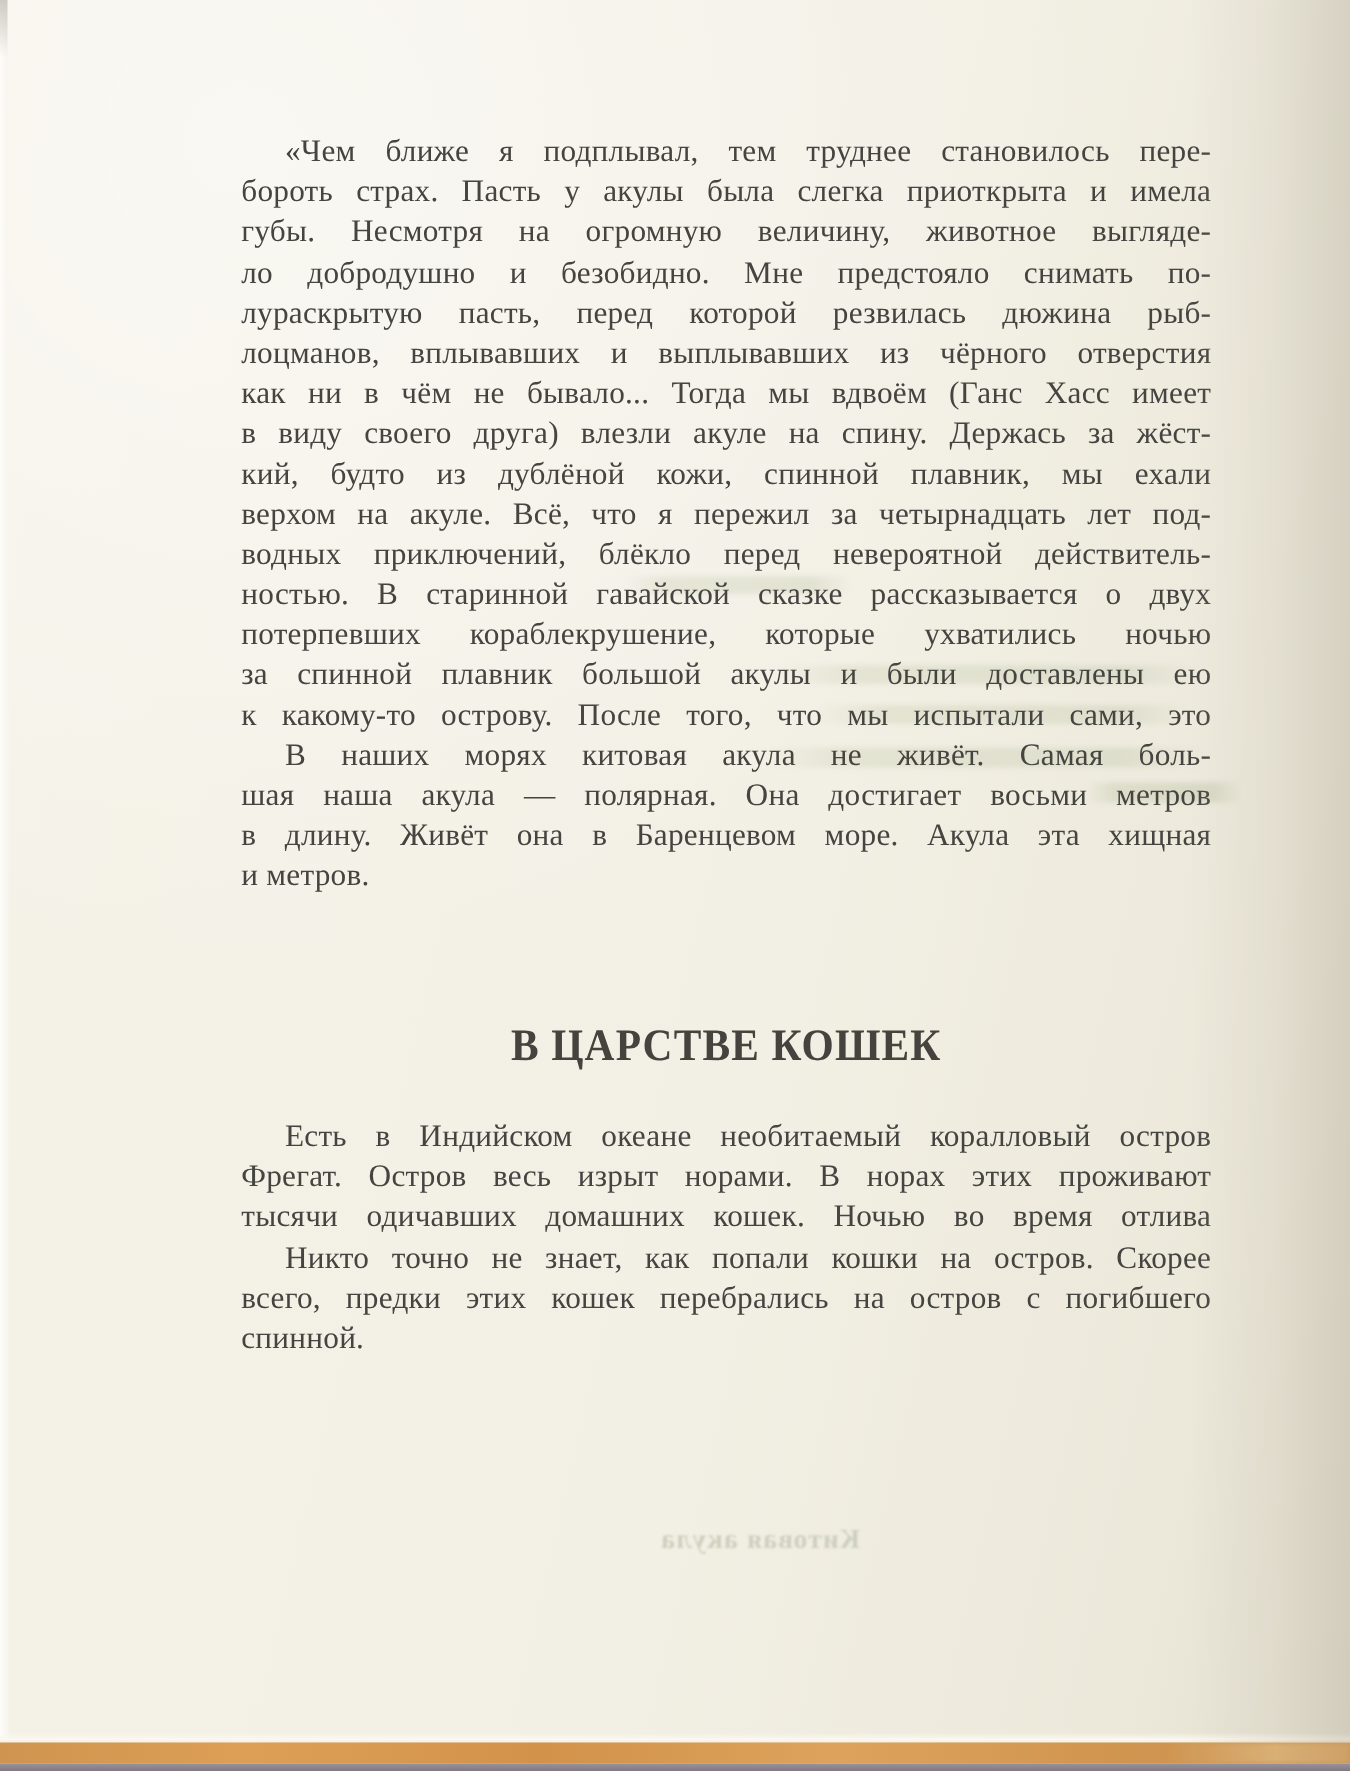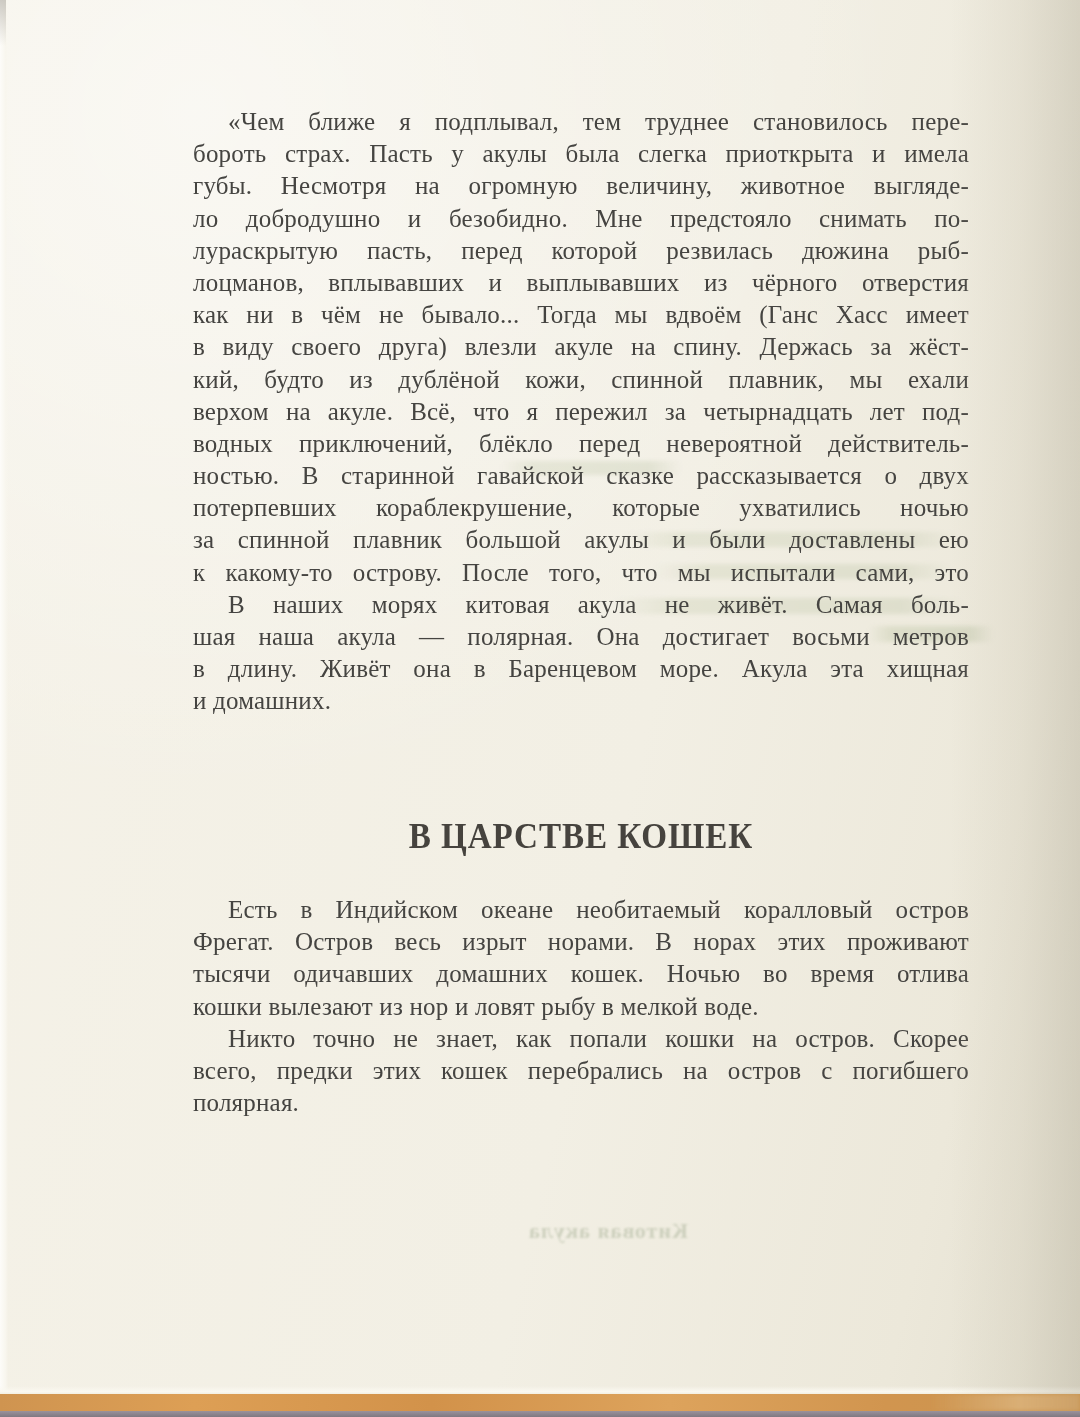--- a/index.html
+++ b/index.html
@@ -123,33 +123,32 @@
       <div class="line">кий, будто из дублёной кожи, спинной плавник, мы ехали</div>
       <div class="line">верхом на акуле. Всё, что я пережил за четырнадцать лет под-</div>
       <div class="line">водных приключений, блёкло перед невероятной действитель-</div>
       <div class="line">ностью. В старинной гавайской сказке рассказывается о двух</div>
       <div class="line">потерпевших кораблекрушение, которые ухватились ночью</div>
       <div class="line">за спинной плавник большой акулы и были доставлены ею</div>
       <div class="line">к какому-то острову. После того, что мы испытали сами, это</div>
       <div class="line first">В наших морях китовая акула не живёт. Самая боль-</div>
       <div class="line">шая наша акула — полярная. Она достигает восьми метров</div>
       <div class="line">в длину. Живёт она в Баренцевом море. Акула эта хищная</div>
-      <div class="line last">и домашних.</div>
+      <div class="line last">и метров.</div>
     </div>
 
   <h1 class="heading">В ЦАРСТВЕ КОШЕК</h1>
 
   <div class="text-block block2">
       <div class="line first">Есть в Индийском океане необитаемый коралловый остров</div>
       <div class="line">Фрегат. Остров весь изрыт норами. В норах этих проживают</div>
       <div class="line">тысячи одичавших домашних кошек. Ночью во время отлива</div>
-      <div class="line last">кошки вылезают из нор и ловят рыбу в мелкой воде.</div>
       <div class="line first">Никто точно не знает, как попали кошки на остров. Скорее</div>
       <div class="line">всего, предки этих кошек перебрались на остров с погибшего</div>
-      <div class="line last">полярная.</div>
+      <div class="line last">спинной.</div>
     </div>
 
   <div class="bleed-caption">Китовая акула</div>
 
   <div class="page-bottom-highlight"></div>
   <div class="cover-edge"></div>
   <div class="scan-strip"></div>
   <div class="right-shade"></div>
 </div>
 

